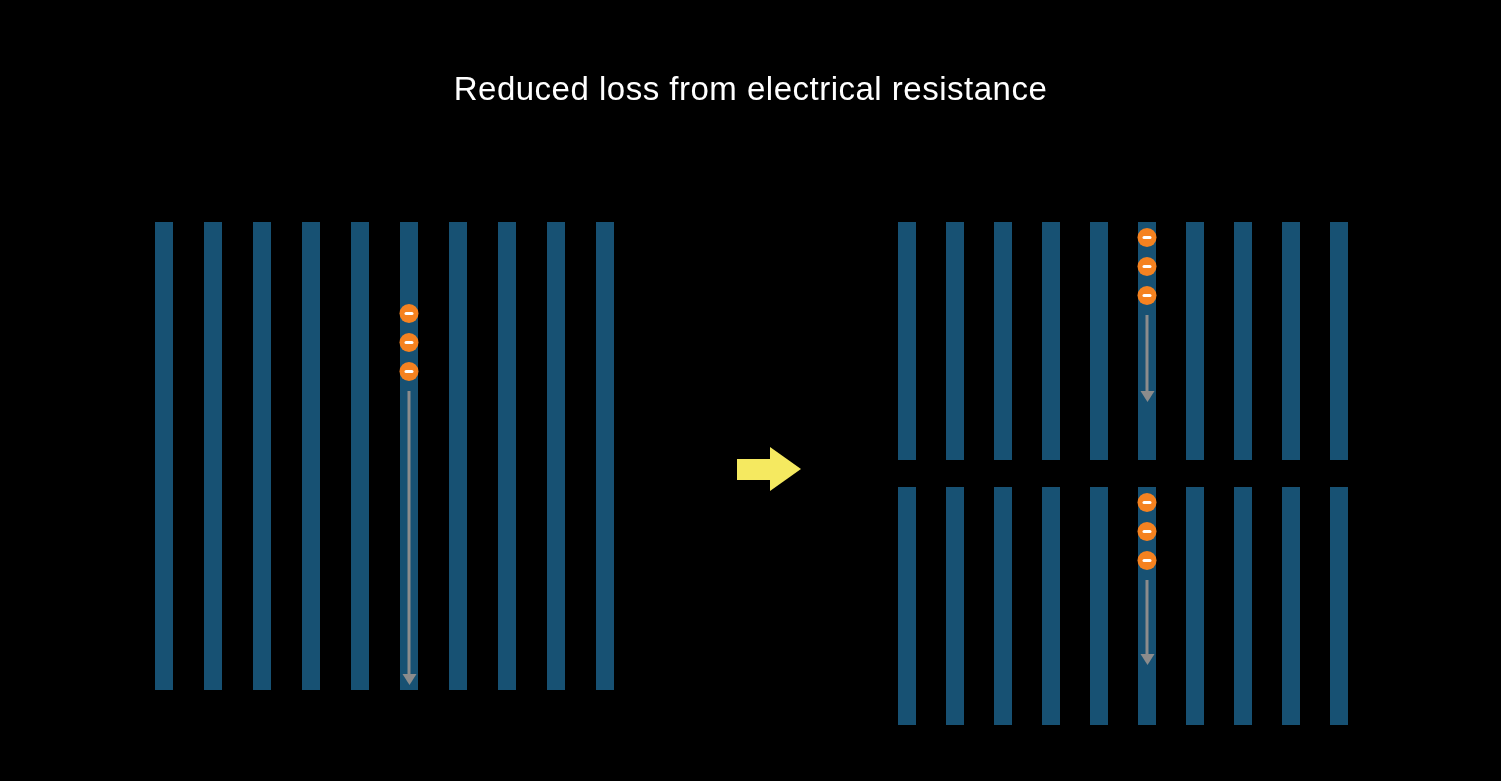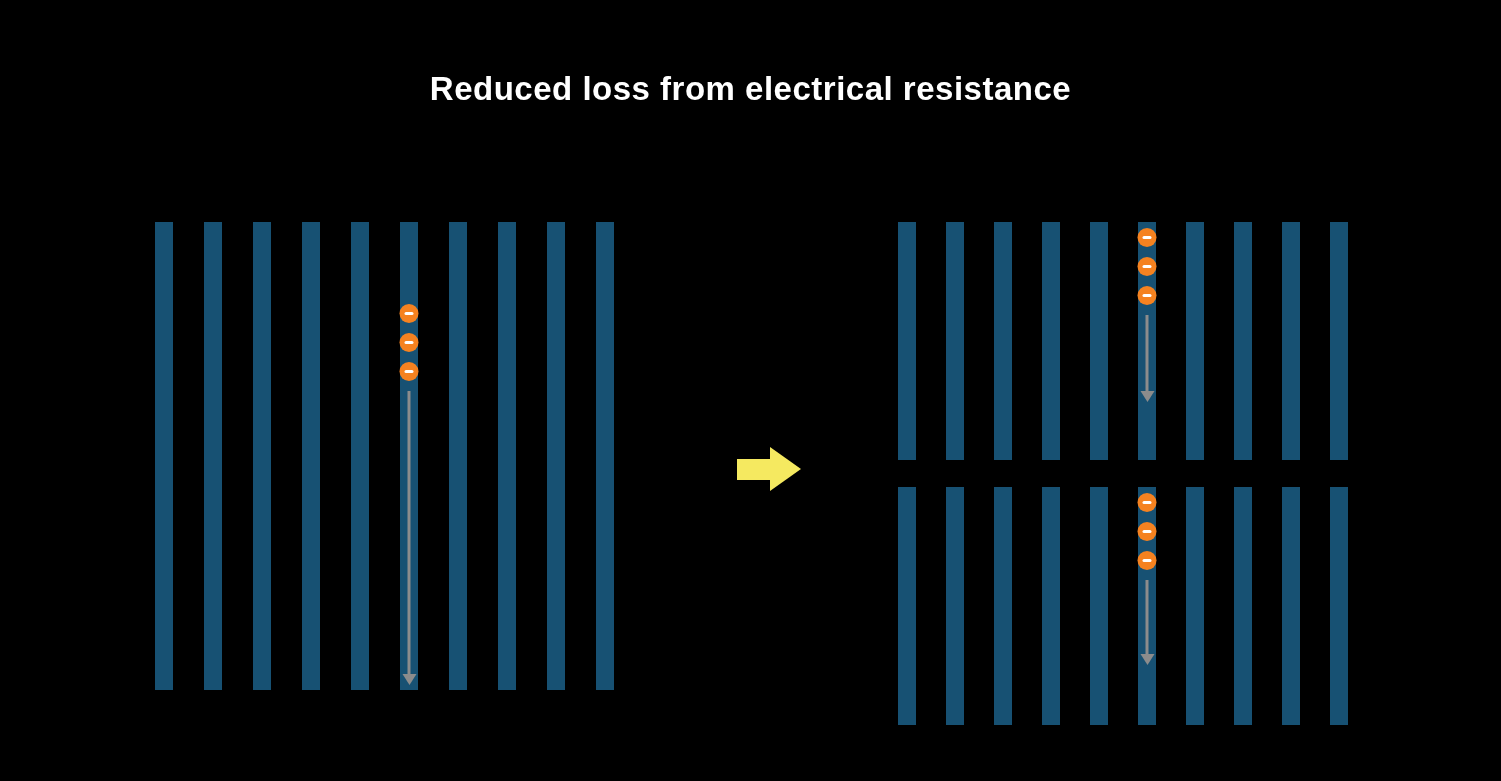--- a/index.html
+++ b/index.html
@@ -22,21 +22,21 @@
     font-family:"Liberation Sans", sans-serif;
   }
   .title{
     position:absolute;
     top:70px;
     left:0;
     width:100%;
     text-align:center;
     color:var(--title);
     font-size:33px;
-    font-weight:bold;
+    font-weight:normal;
     letter-spacing:0.5px;
   }
   .panel{
     position:absolute;
     display:flex;
     justify-content:space-between;
   }
   .panel-full{ left:155px; top:222px; width:459px; height:468px; }
   .panel-half-top{ left:898px; top:222px; width:450px; height:238px; }
   .panel-half-bottom{ left:898px; top:487px; width:450px; height:238px; }

